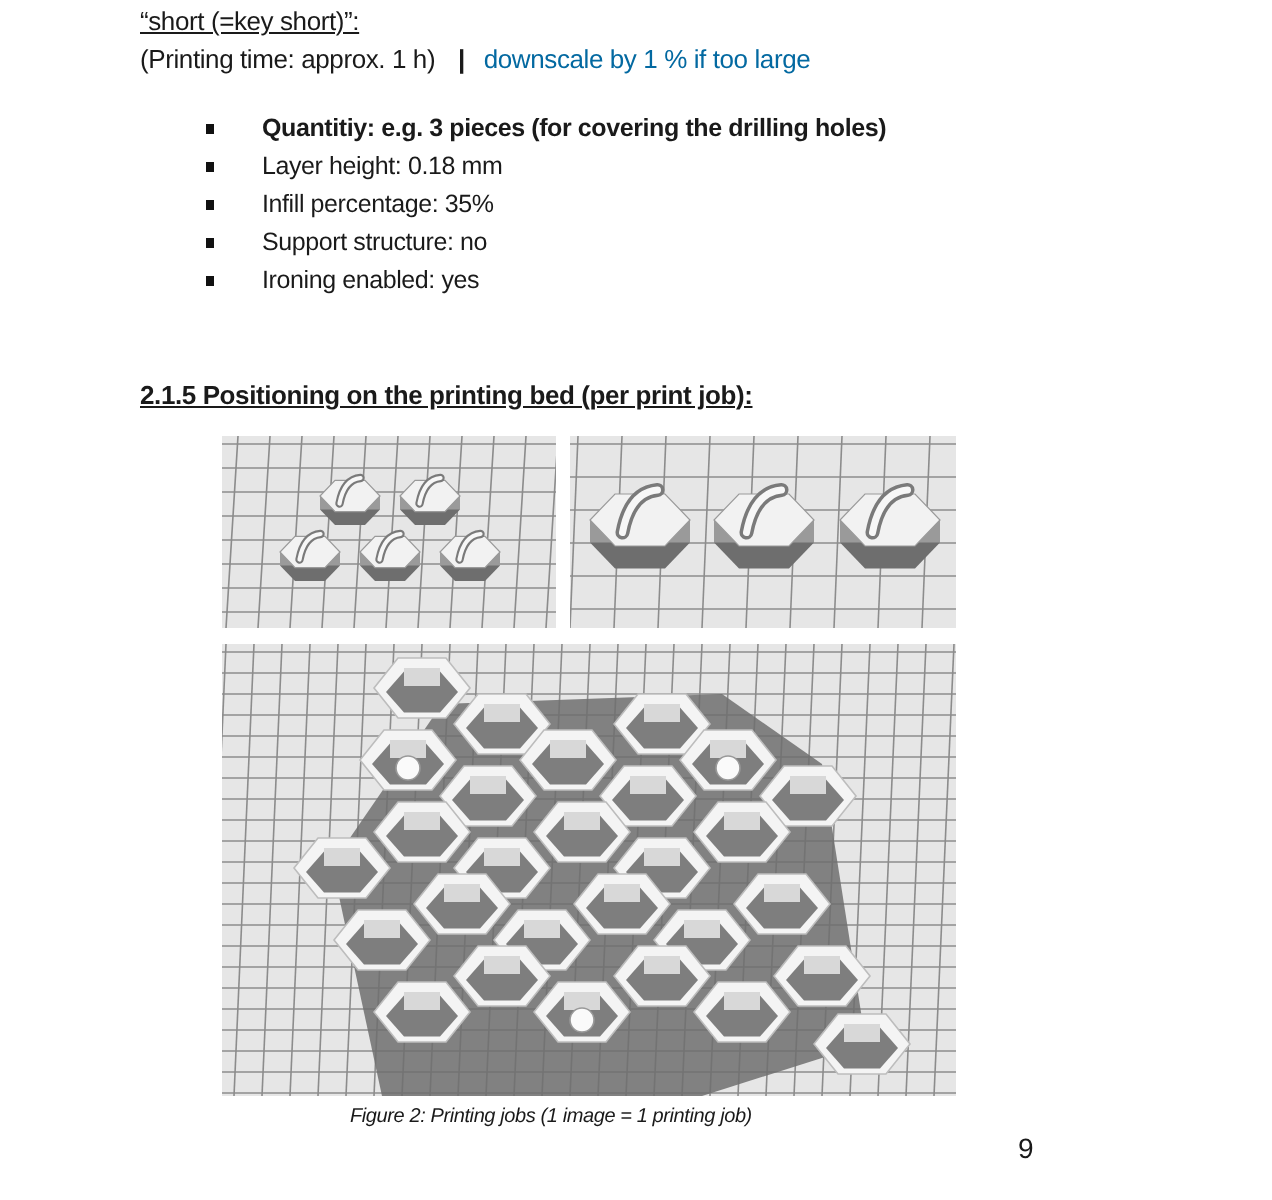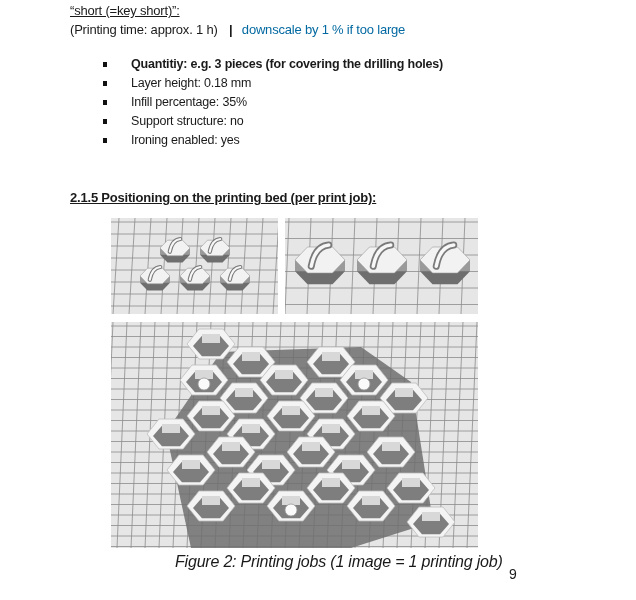--- a/index.html
+++ b/index.html
@@ -29,21 +29,21 @@
     .bullets li.bold { font-weight: bold; }
     .section-title {
       left: 70px; top: 178px; font-size: 13px; font-weight: bold;
       text-decoration: underline; letter-spacing: -0.2px; margin-top: 12px;
     }
     .figure-box {
       position: absolute; background: #e6e6e6; overflow: hidden;
     }
     .figure-box svg { display: block; }
     .caption {
-      left: 175px; top: 553px; font-size: 16px; font-style: italic; letter-spacing: -0.2px; text-align: right;
+      left: 175px; top: 553px; font-size: 10px; font-style: italic; letter-spacing: -0.2px; text-align: right;
     }
     .page-number { left: 509px; top: 566px; font-size: 14px; }
   </style>
 </head>
 <body>
 
 <div class="abs heading-short">“short (=key short)”:</div>
 
 <div class="abs print-time">
   <span class="bold">(Printing time: approx. 1 h)</span>

